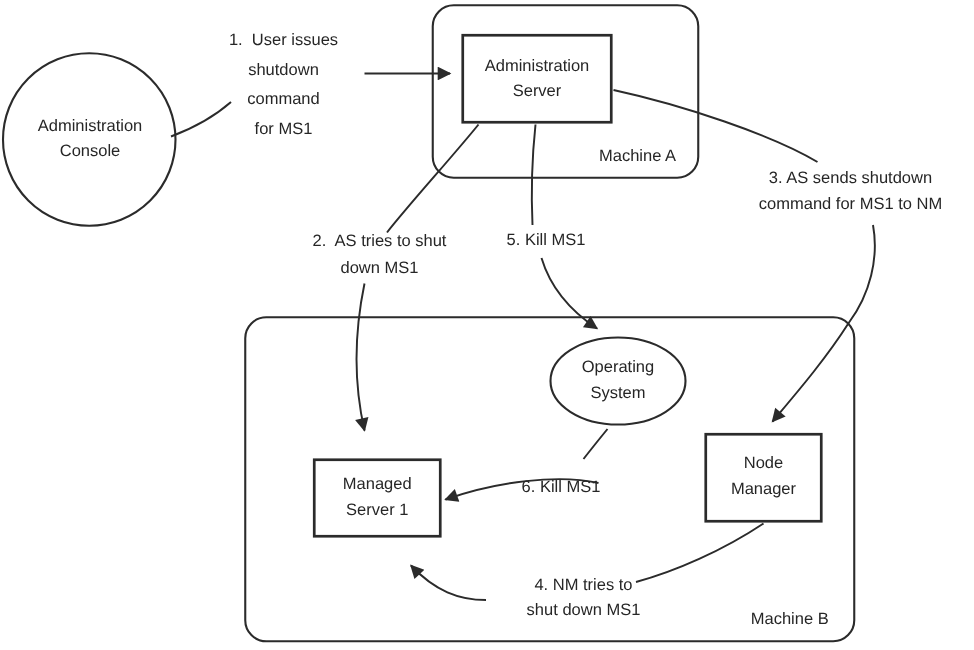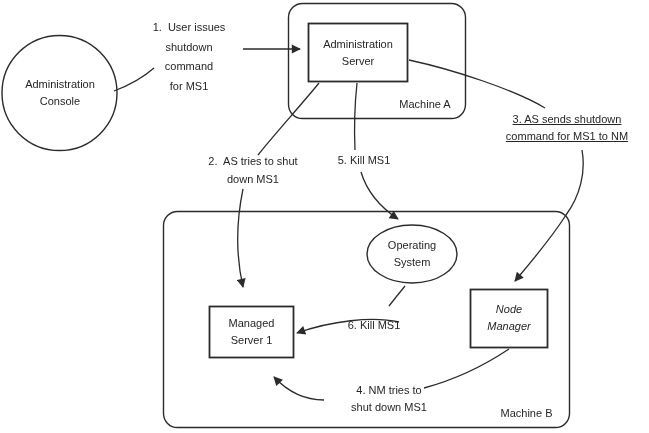--- a/index.html
+++ b/index.html
@@ -64,31 +64,31 @@
     <path d="M399,322 C372,316 331,321 297,333" fill="none" stroke="#2b2b2b" stroke-width="1.3" marker-end="url(#arrowhead)"></path>
   </svg>
 
   <div class="lbl" style="left:5px;top:76px;width:110px;">Administration
 Console</div>
   <div class="lbl" style="left:308px;top:36px;width:100px;">Administration
 Server</div>
   <div class="lbl" style="left:393px;top:96px;width:64px;">Machine A</div>
   <div class="lbl" style="left:362px;top:237px;width:100px;">Operating
 System</div>
-  <div class="lbl" style="left:470px;top:301px;width:78px;font-style:italic;">Node
+  <div class="lbl" style="left:470px;top:301px;width:78px;">Node
 Manager</div>
   <div class="lbl" style="left:209px;top:315px;width:85px;">Managed
 Server 1</div>
   <div class="lbl" style="left:492px;top:405px;width:69px;">Machine B</div>
 
   <div class="lbl step1" style="left:136px;top:18px;width:106px;">1.  User issues
 shutdown
 command
 for MS1</div>
   <div class="lbl step2" style="left:197px;top:152px;width:112px;">2.  AS tries to shut
 down MS1</div>
-  <div class="lbl" style="left:484px;top:111px;width:166px;text-decoration:underline;">3. AS sends shutdown
+  <div class="lbl" style="left:484px;top:111px;width:166px;">3. AS sends shutdown
 command for MS1 to NM</div>
   <div class="lbl" style="left:339px;top:382px;width:100px;">4. NM tries to
 shut down MS1</div>
   <div class="lbl" style="left:330px;top:152px;width:68px;">5. Kill MS1</div>
   <div class="lbl" style="left:340px;top:317px;width:68px;">6. Kill MS1</div>
 </div>
 
 </body></html>

